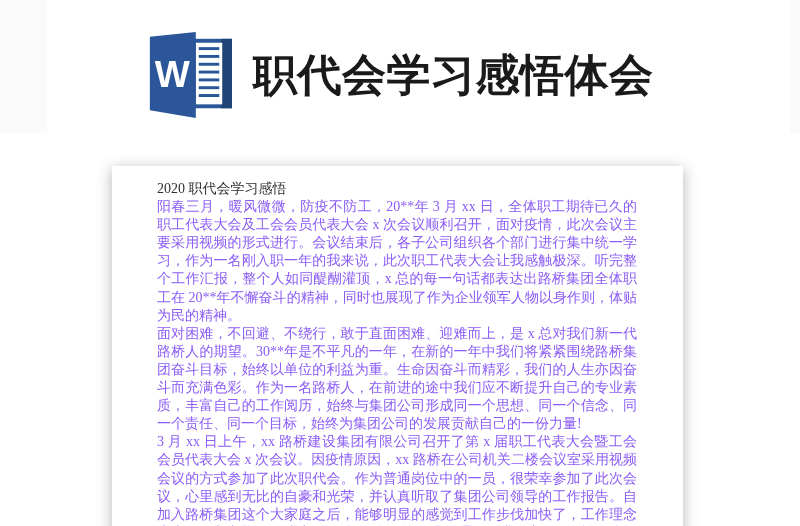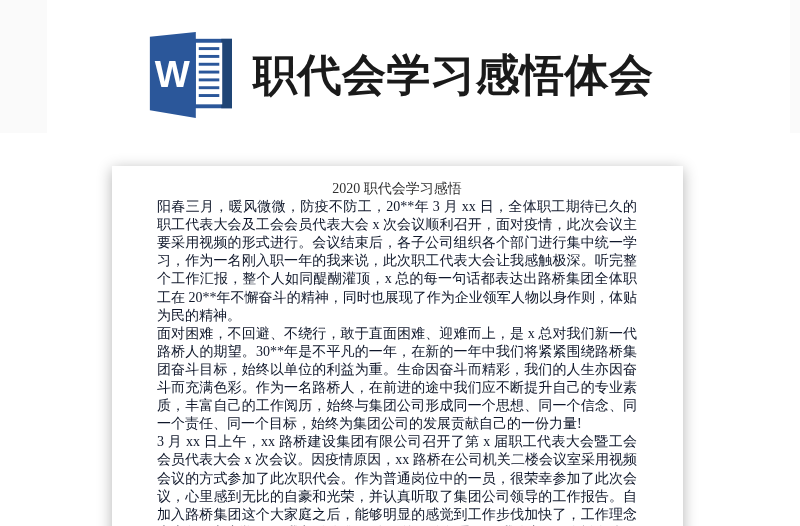--- a/index.html
+++ b/index.html
@@ -57,29 +57,29 @@
     background: #ffffff;
     box-shadow: 0 3px 14px rgba(0, 0, 0, 0.30);
     box-sizing: border-box;
     padding: 0 46px 0 45px;
   }
   .doc-title {
     margin: 14px 0 0 0;
     font-size: 14px;
     font-weight: 400;
     line-height: 18.1px;
-    text-align: center;
+    text-align: left;
     color: #303030;
     font-family: "Liberation Serif", serif;
   }
   .doc-para {
     margin: 0;
     font-size: 14px;
     line-height: 18.1px;
-    color: #0f172a;
+    color: #8b5cf6;
     text-align: justify;
     text-justify: inter-ideograph;
     font-family: "Liberation Serif", serif;
   }
 </style>
 </head>
 <body>
 
 <div class="corner-tint left"></div>
 <div class="corner-tint right"></div>

